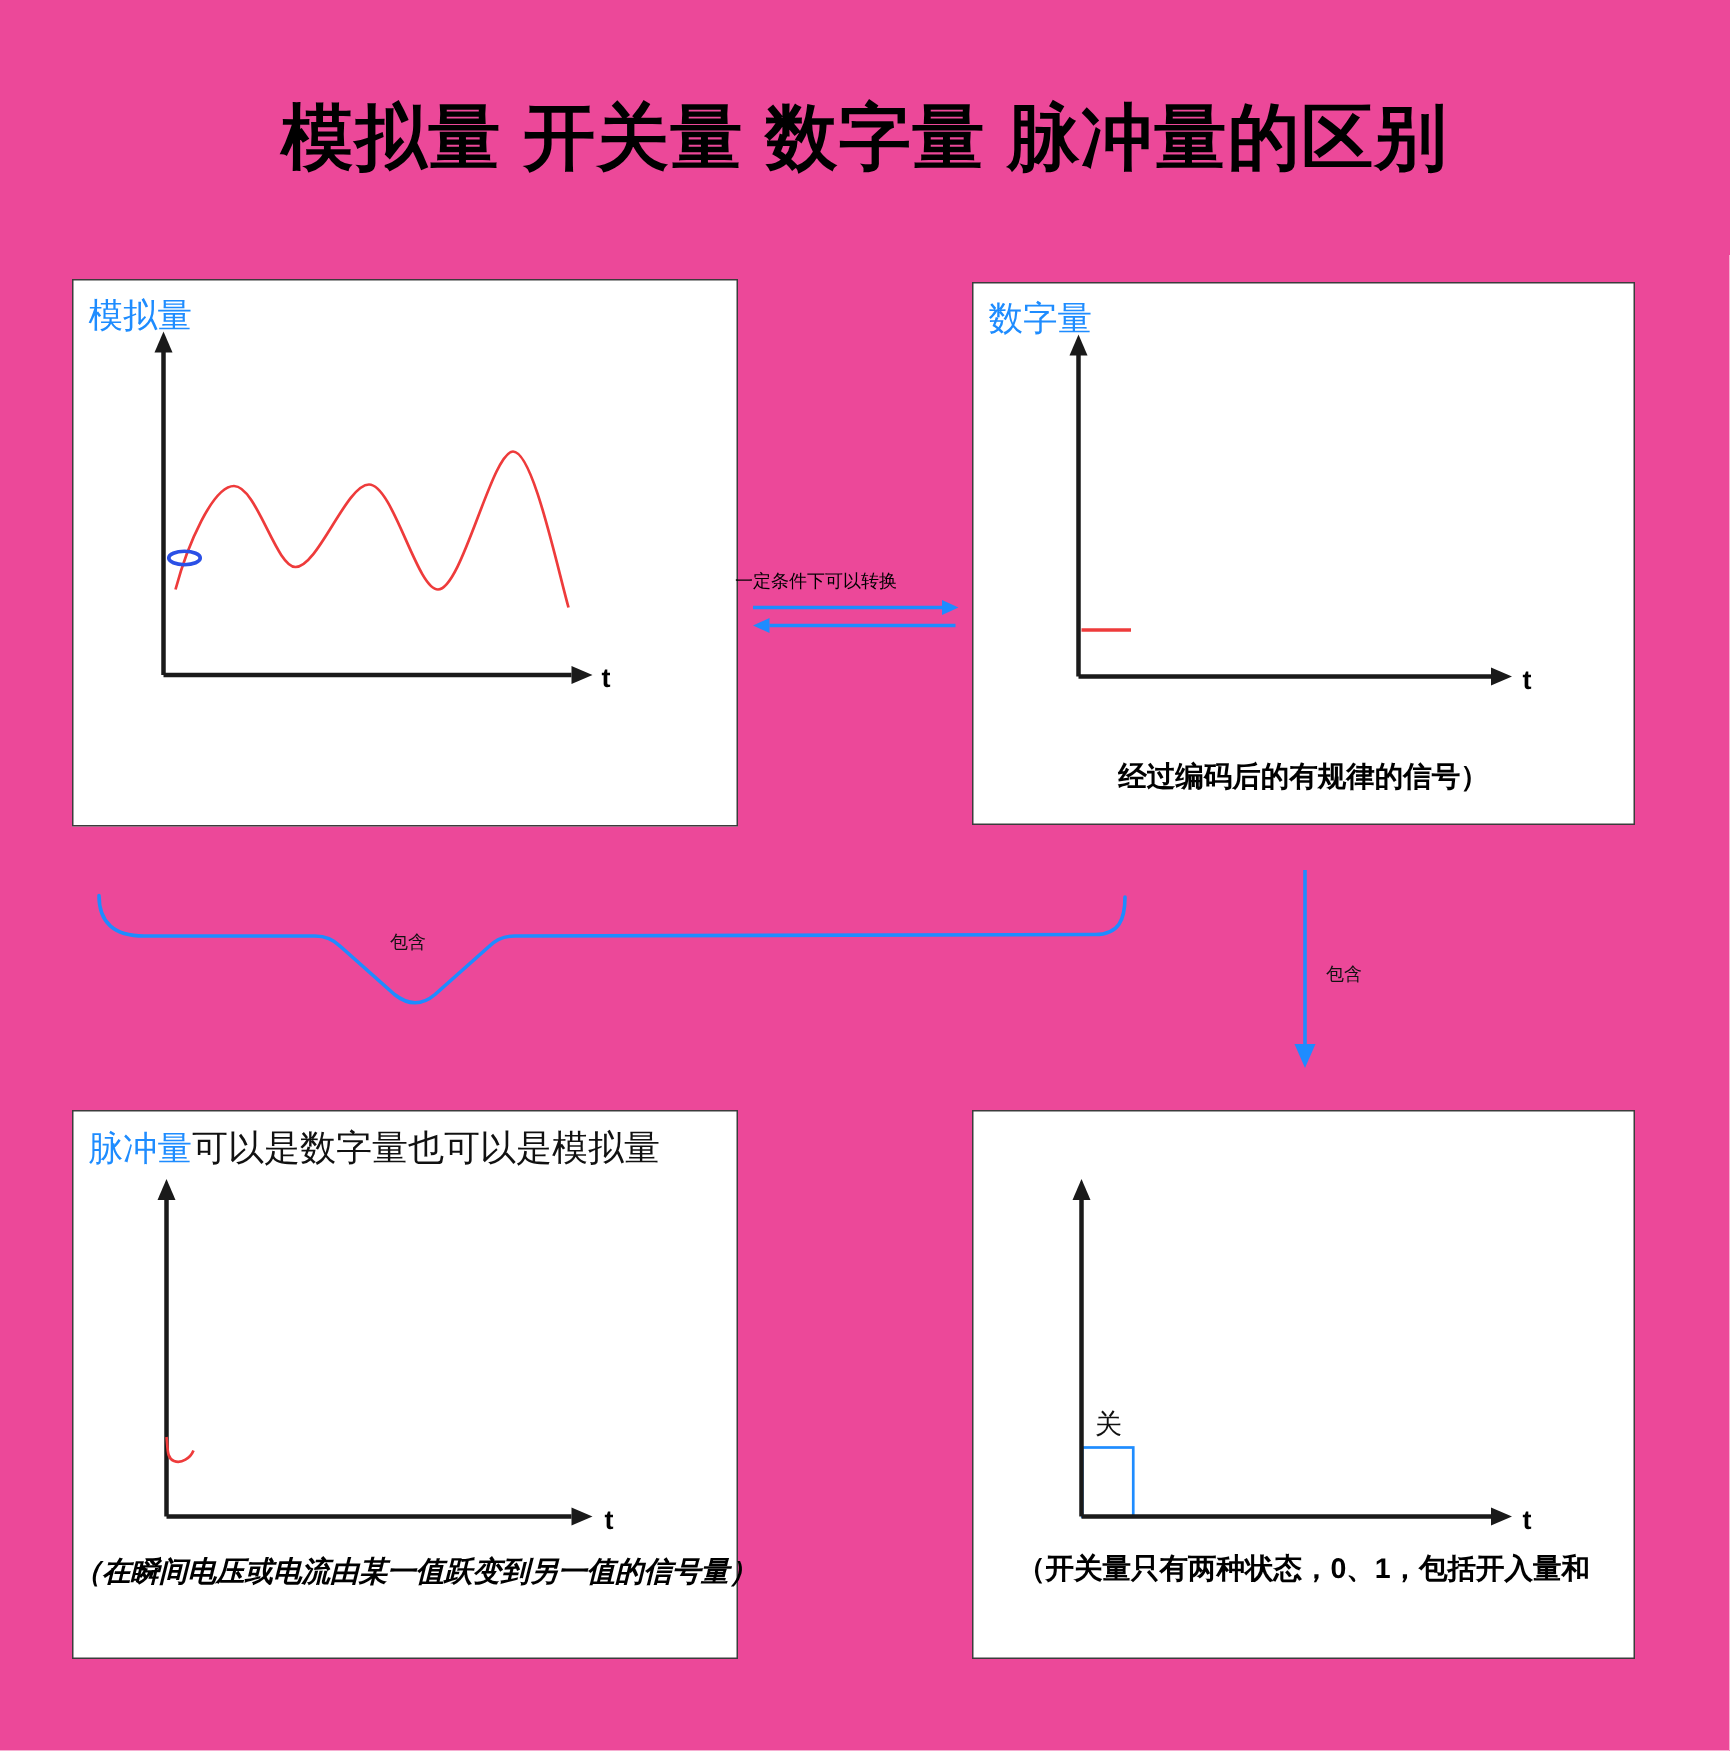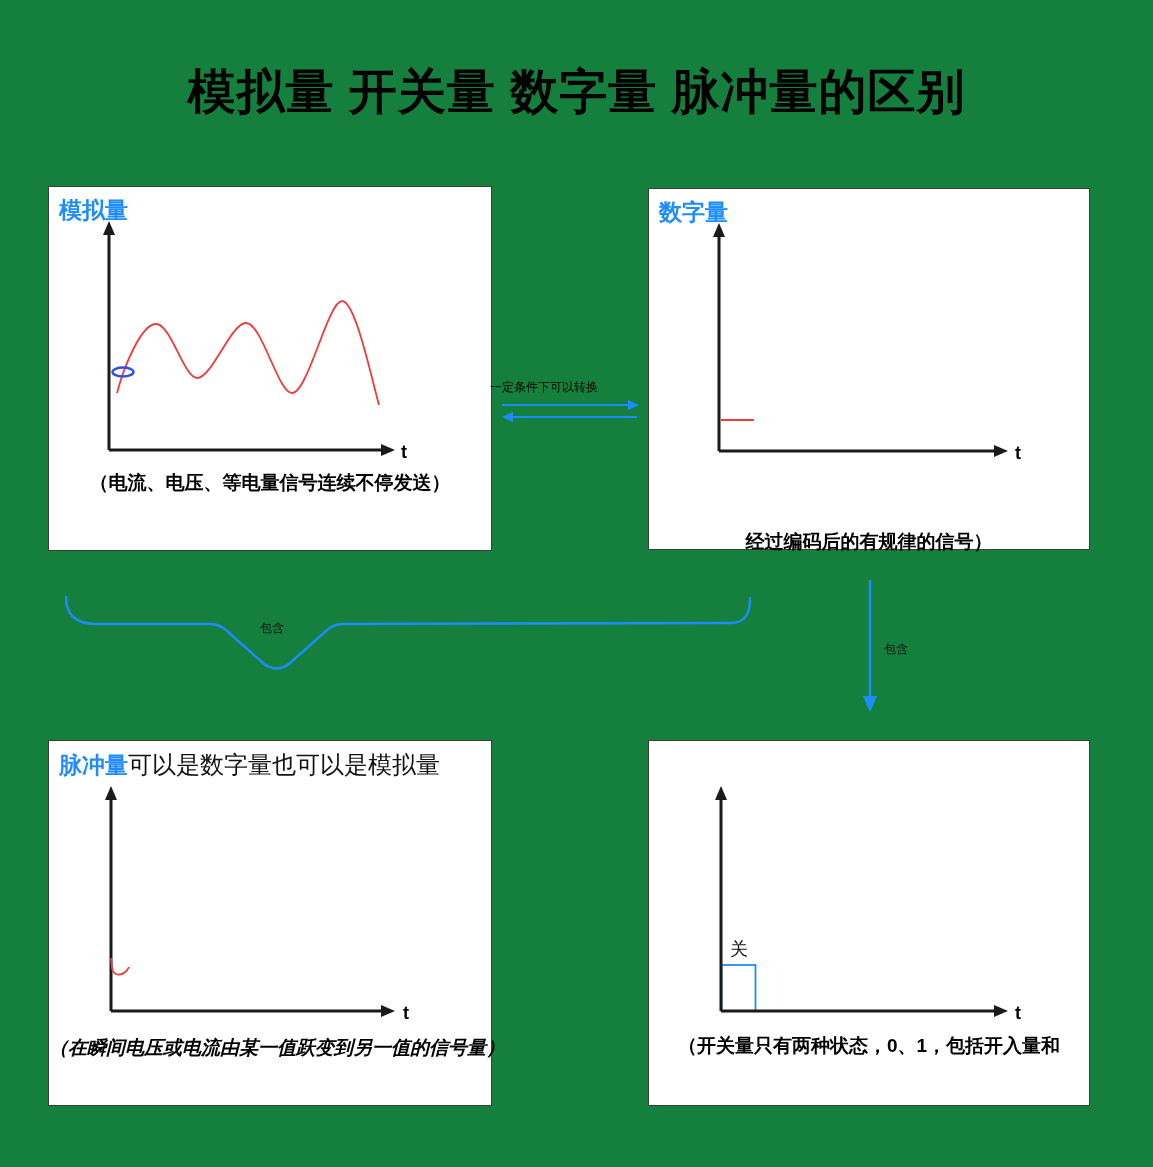--- a/index.html
+++ b/index.html
@@ -1,39 +1,39 @@
 <!DOCTYPE html>
 <html><head>
 <meta charset="utf-8">
 <style>
   html,body{margin:0;padding:0;background:#fff;}
   .page{
-    position:relative;width:1153px;height:1167px;background:#15803d;overflow:hidden;
+    position:relative;width:1153px;height:1167px;background:#ec4899;overflow:hidden;
     font-family:"Liberation Sans","DejaVu Sans",sans-serif;color:#000;
   }
   .title{
     position:absolute;top:60px;left:0;width:100%;margin:0;
     text-align:center;font-size:48px;font-weight:800;letter-spacing:1px;color:#000;
   }
   .panel{position:absolute;border:1px solid #3c3c3c;background:#fff;box-sizing:border-box;}
   #p-analog{left:48px;top:186px;width:444px;height:365px;}
   #p-digital{left:648px;top:188px;width:442px;height:362px;}
   #p-pulse{left:48px;top:740px;width:444px;height:366px;}
   #p-switch{left:648px;top:740px;width:442px;height:366px;}
   .panel > svg{position:absolute;left:0;top:0;}
   .panel-head{position:absolute;top:8px;left:10px;white-space:nowrap;}
-  .head-main{font-size:23px;font-weight:700;color:#1e8cff;}
+  .head-main{font-size:23px;font-weight:400;color:#1e8cff;}
   .head-sub{font-size:24px;font-weight:400;color:#111;}
   .caption{
     position:absolute;left:0;width:100%;text-align:center;
     font-size:19px;font-weight:700;color:#000;white-space:nowrap;
   }
   #p-analog .caption{top:283px;}
   #p-digital .cap1{top:288px;}
-  #p-digital .cap2{top:316px;margin-top:24px;}
+  #p-digital .cap2{top:316px;}
   #p-pulse .caption{top:294px;font-style:italic;}
   #p-switch .cap1{top:292px;}
   #p-switch .cap2{top:324px;}
   .conv-label{
     position:absolute;left:490px;top:379px;width:160px;text-align:left;
     font-size:12px;font-weight:400;color:#000;white-space:nowrap;
   }
   .contains-label{position:absolute;font-size:12px;font-weight:400;color:#111;}
   #contains-left-label{left:260px;top:620px;}
   #contains-right-label{left:884px;top:641px;}
@@ -52,21 +52,20 @@
       <polygon points="54,48 66,48 60,34" fill="#1a1a1a"></polygon>
       <line x1="60" y1="263" x2="332" y2="263" stroke="#1a1a1a" stroke-width="3"></line>
       <polygon points="332,257 332,269 346,263" fill="#1a1a1a"></polygon>
       <path d="M 68,206 C 76,176 93,137 107,137 C 122,137 135,191 148,191 C 163,191 182,136 197,136 C 213,136 229,206 243,206 C 259,206 279,114 293,114 C 306,114 321,185 330,218" fill="none" stroke="#ee3b3b" stroke-width="1.8"></path>
       <ellipse cx="74" cy="185" rx="10.5" ry="4.5" fill="none" stroke="#2b50e6" stroke-width="2.4"></ellipse>
       <text x="352" y="271" font-size="18" font-weight="bold" fill="#000">t</text>
     </svg>
     <div class="panel-head">
       <span class="head-main">模拟量</span>
     </div>
-    <div class="caption">（电流、电压、等电量信号连续不停发送）</div>
   </section>
 
   <section class="panel" id="p-digital">
     <svg width="442" height="362" viewBox="0 0 442 362">
       <line x1="70" y1="262" x2="70" y2="46" stroke="#1a1a1a" stroke-width="3"></line>
       <polygon points="64,48 76,48 70,34" fill="#1a1a1a"></polygon>
       <line x1="70" y1="262" x2="345" y2="262" stroke="#1a1a1a" stroke-width="3"></line>
       <polygon points="345,256 345,268 359,262" fill="#1a1a1a"></polygon>
       <line x1="72" y1="231" x2="105" y2="231" stroke="#ee3b3b" stroke-width="2.2"></line>
       <text x="366" y="270" font-size="18" font-weight="bold" fill="#000">t</text>

